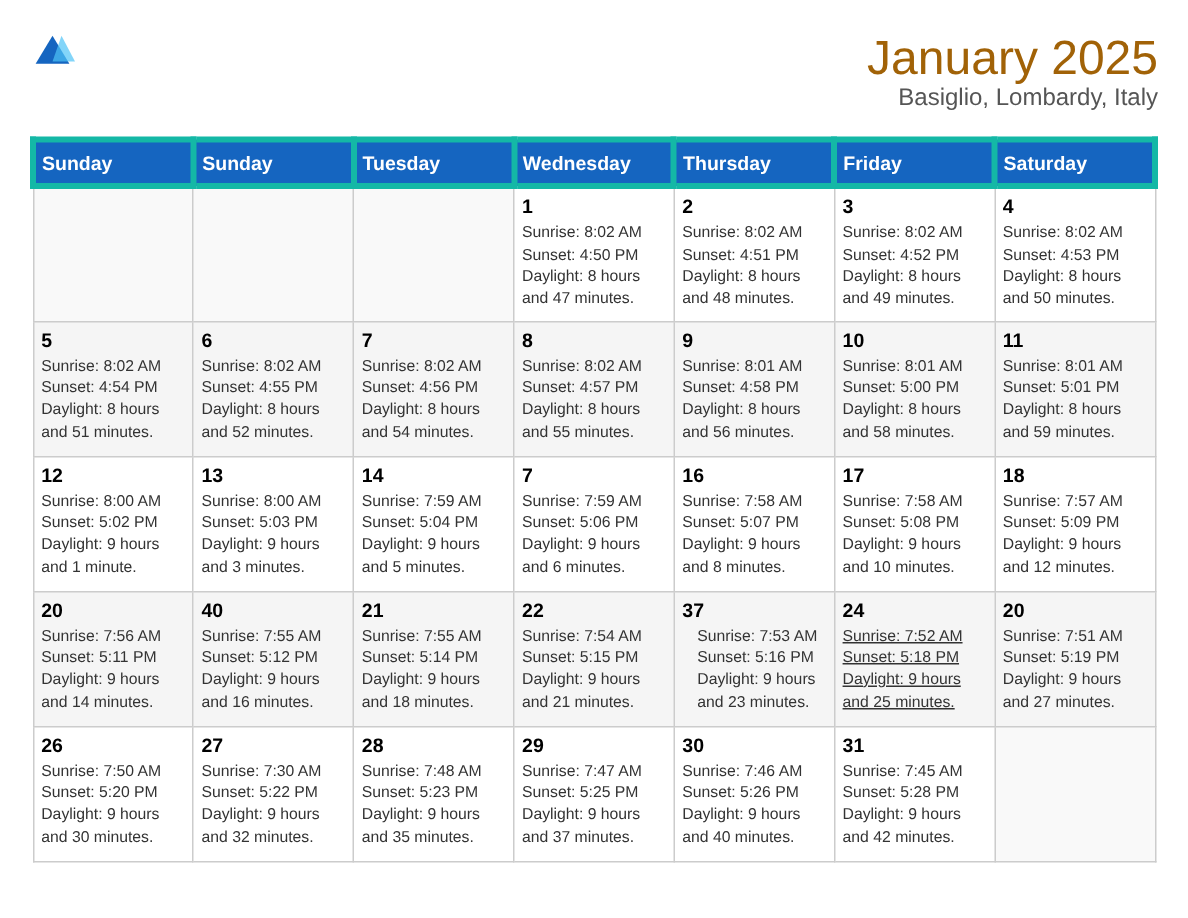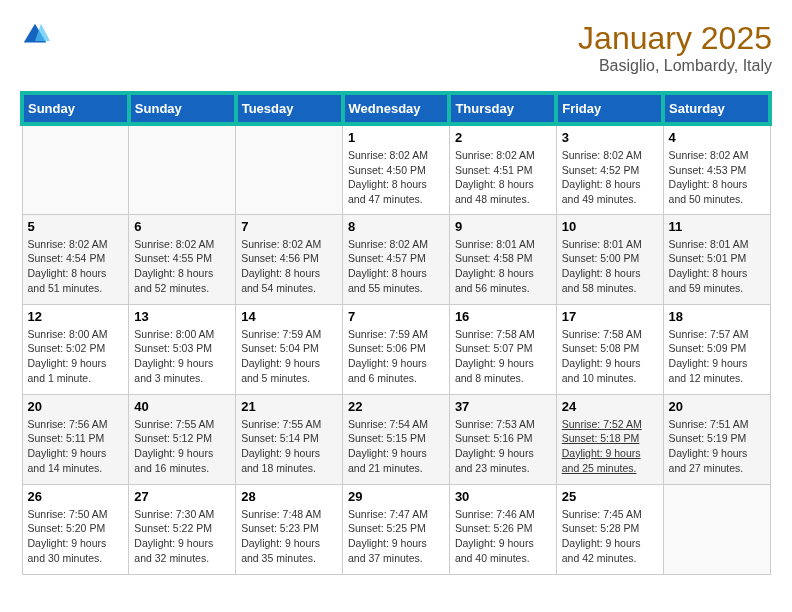--- a/index.html
+++ b/index.html
@@ -263,21 +263,21 @@
 Daylight: 9 hours and 18 minutes.</div>
         </td>
         <td>
           <div class="day-num">22</div>
           <div class="day-info" style="white-space: pre-line;">Sunrise: 7:54 AM
 Sunset: 5:15 PM
 Daylight: 9 hours and 21 minutes.</div>
         </td>
         <td>
           <div class="day-num">37</div>
-          <div class="day-info" style="white-space: pre-line;">Sunrise: 7:53 AM
+          <div class="day-info" style="white-space: pre-line; margin-left: 10px;">Sunrise: 7:53 AM
 Sunset: 5:16 PM
 Daylight: 9 hours and 23 minutes.</div>
         </td>
         <td>
           <div class="day-num">24</div>
           <div class="day-info" style="white-space: pre-line; text-decoration: underline;">Sunrise: 7:52 AM
 Sunset: 5:18 PM
 Daylight: 9 hours and 25 minutes.</div>
         </td>
         <td>
@@ -312,21 +312,21 @@
 Sunset: 5:25 PM
 Daylight: 9 hours and 37 minutes.</div>
         </td>
         <td>
           <div class="day-num">30</div>
           <div class="day-info" style="white-space: pre-line;">Sunrise: 7:46 AM
 Sunset: 5:26 PM
 Daylight: 9 hours and 40 minutes.</div>
         </td>
         <td>
-          <div class="day-num">25</div>
+          <div class="day-num">31</div>
           <div class="day-info" style="white-space: pre-line;">Sunrise: 7:45 AM
 Sunset: 5:28 PM
 Daylight: 9 hours and 42 minutes.</div>
         </td>
         <td class="empty-cell"></td>
       </tr>
     </tbody>
 </table>
 
 </body></html>

